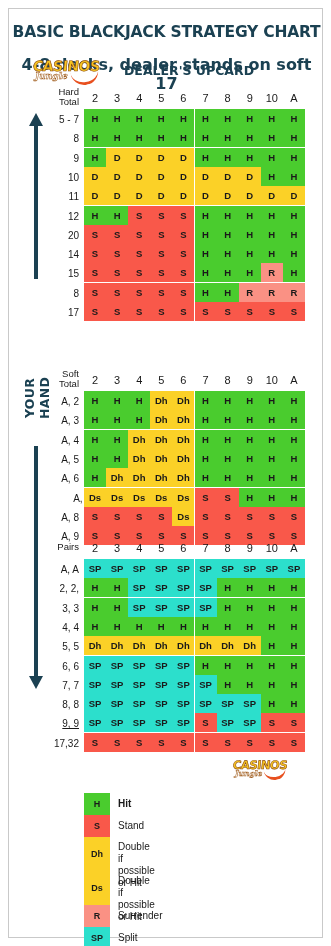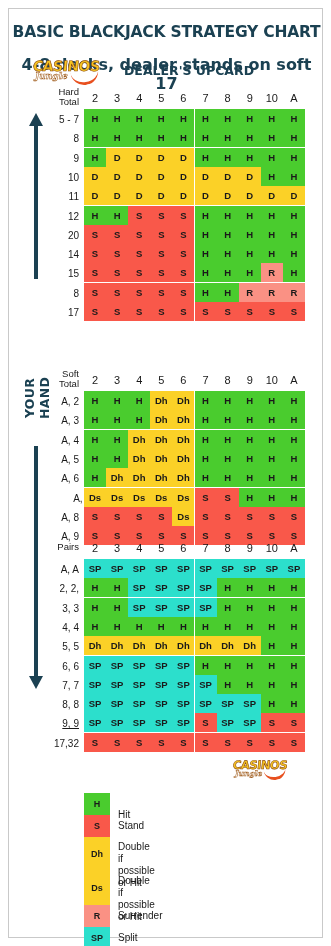--- a/index.html
+++ b/index.html
@@ -584,21 +584,21 @@
         <div class="cell" style="left: 163.4px; top: 723.7px; background: rgb(249, 88, 74);">S</div>
         <div class="cell" style="left: 185.5px; top: 723.7px; background: rgb(249, 88, 74);">S</div>
         <div class="cell" style="left: 207.6px; top: 723.7px; background: rgb(249, 88, 74);">S</div>
         <div class="cell" style="left: 229.7px; top: 723.7px; background: rgb(249, 88, 74);">S</div>
         <div class="cell" style="left: 251.8px; top: 723.7px; background: rgb(249, 88, 74);">S</div>
         <div class="cell" style="left: 273.9px; top: 723.7px; background: rgb(249, 88, 74);">S</div>
       </div>
 
     <div class="legend" id="legend">
         <div class="legend-swatch" style="top: 0px; height: 22px; line-height: 22px; background: rgb(74, 204, 46);">H</div>
-        <div class="legend-label" style="top: 16px;">Hit</div>
+        <div class="legend-label" style="top: 5px; font-weight: bold;">Hit</div>
         <div class="legend-swatch" style="top: 22px; height: 22px; line-height: 22px; background: rgb(249, 88, 74);">S</div>
         <div class="legend-label" style="top: 27px;">Stand</div>
         <div class="legend-swatch" style="top: 44px; height: 34px; line-height: 34px; background: rgb(251, 209, 39);">Dh</div>
         <div class="legend-label" style="top: 48px;">
           <div>Double if</div>
           <div>possible or Hit</div>
         </div>
         <div class="legend-swatch" style="top: 78px; height: 34px; line-height: 34px; background: rgb(251, 209, 39);">Ds</div>
         <div class="legend-label" style="top: 82px;">
           <div>Double if</div>

